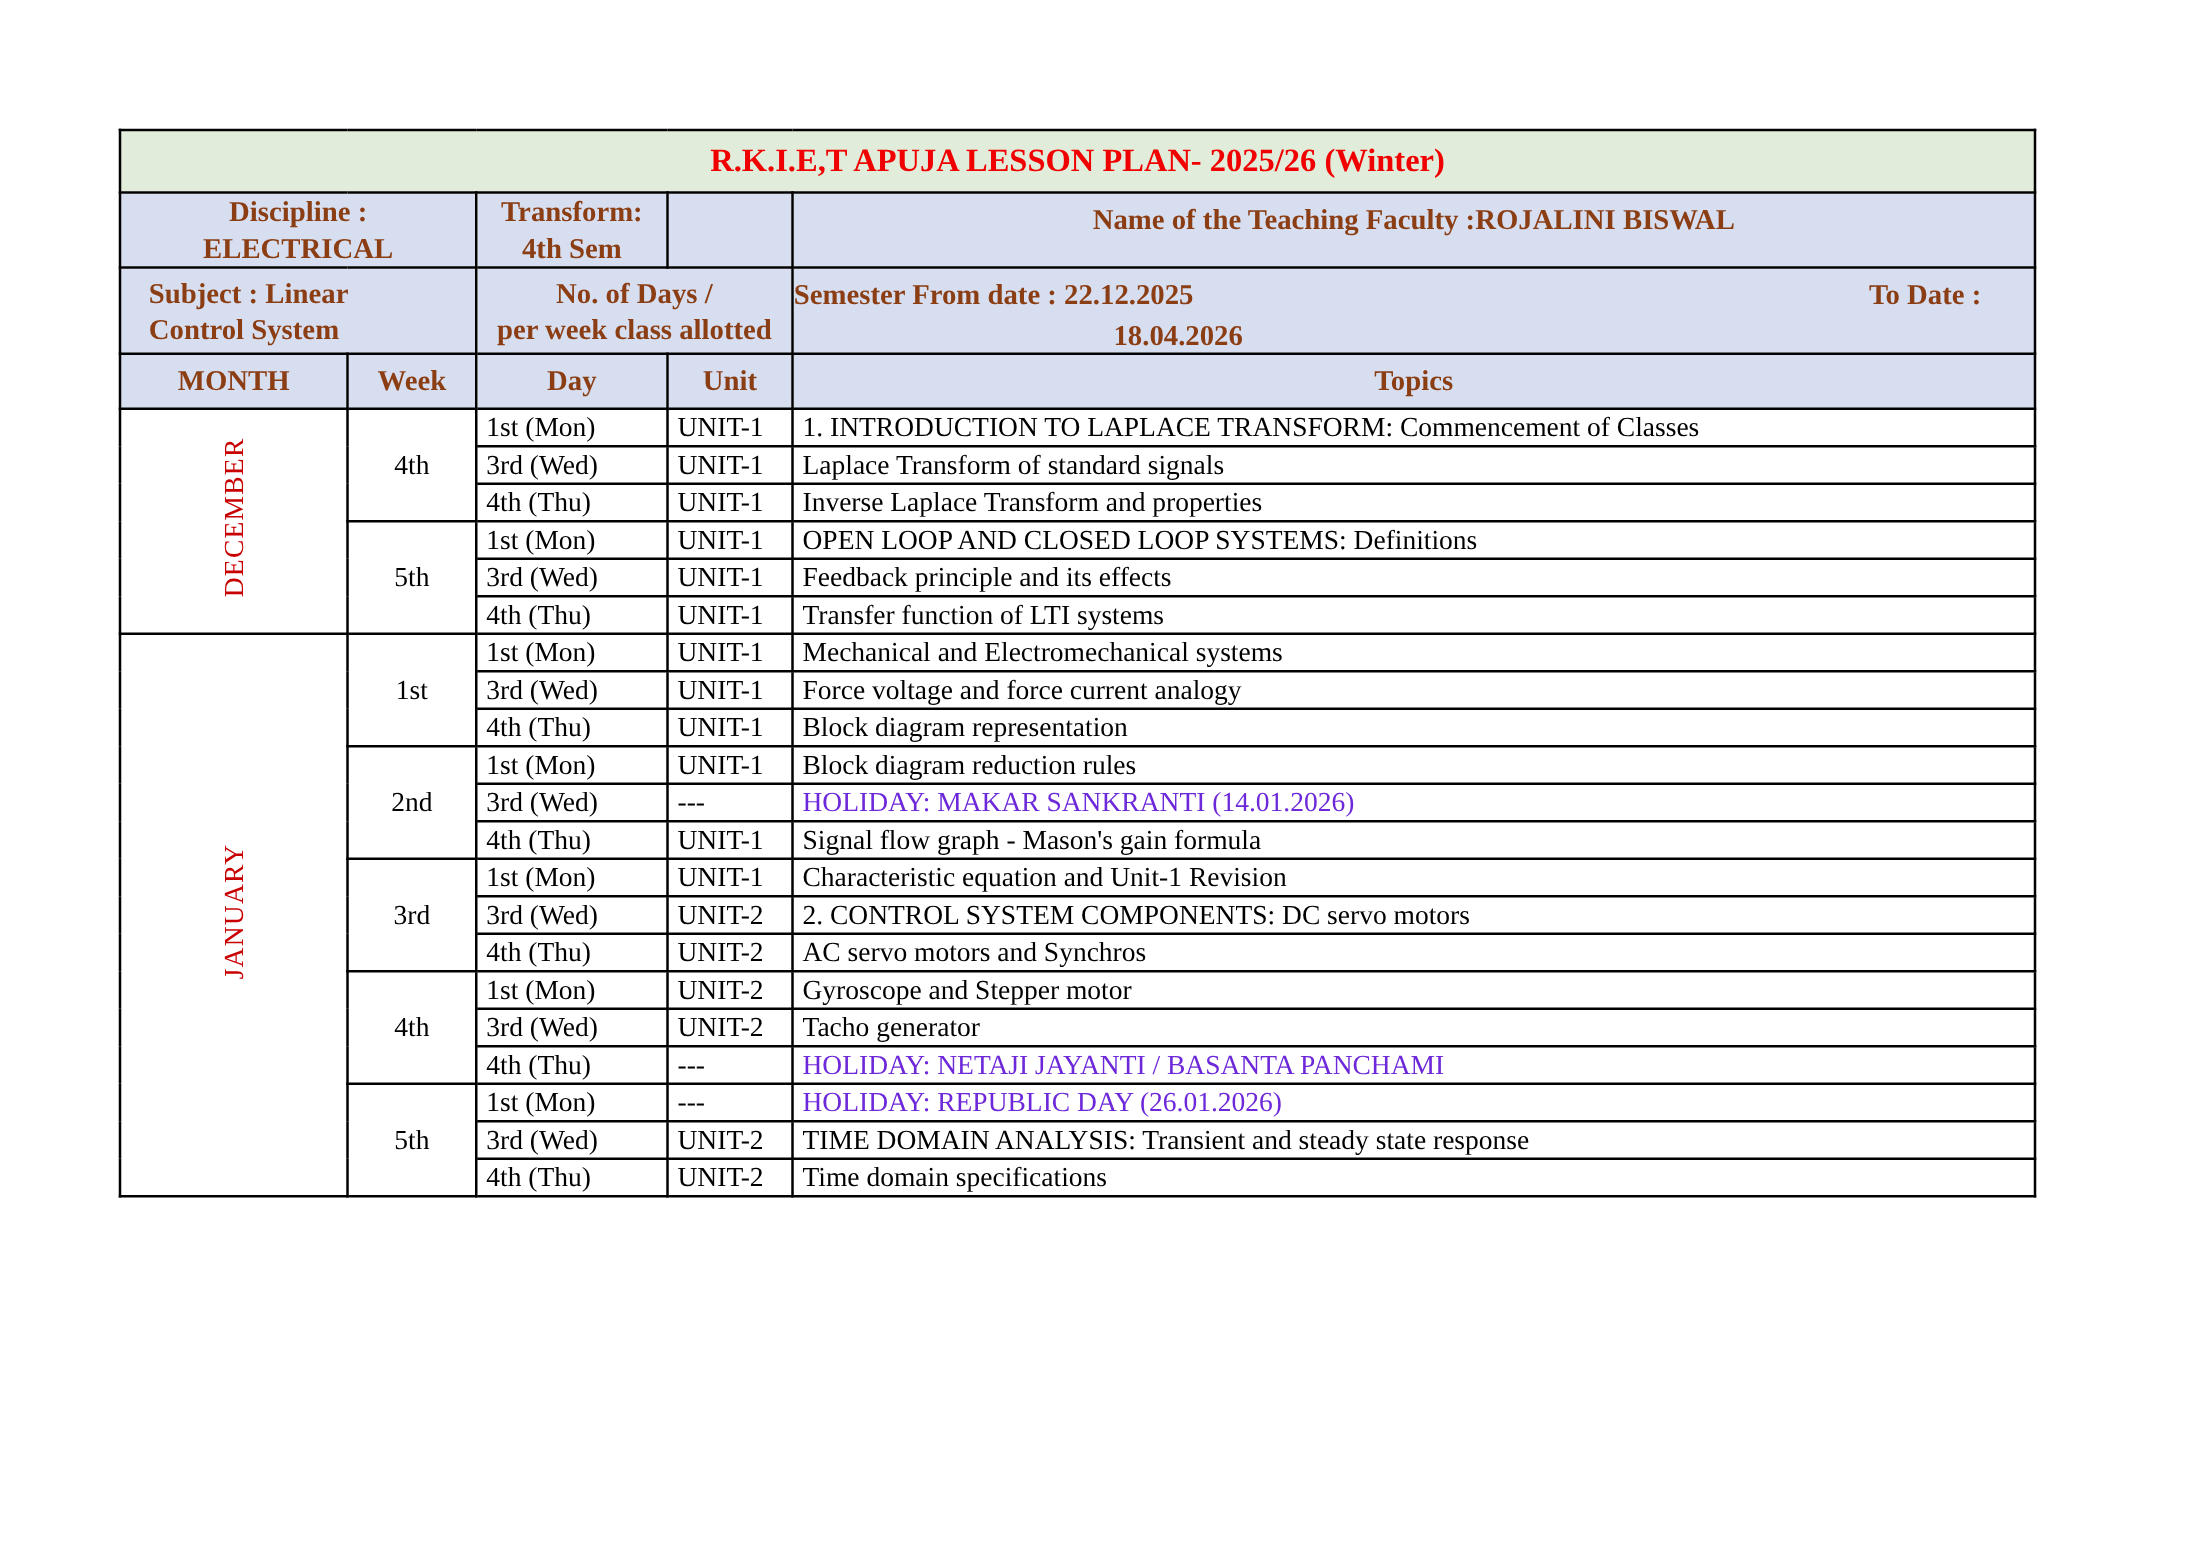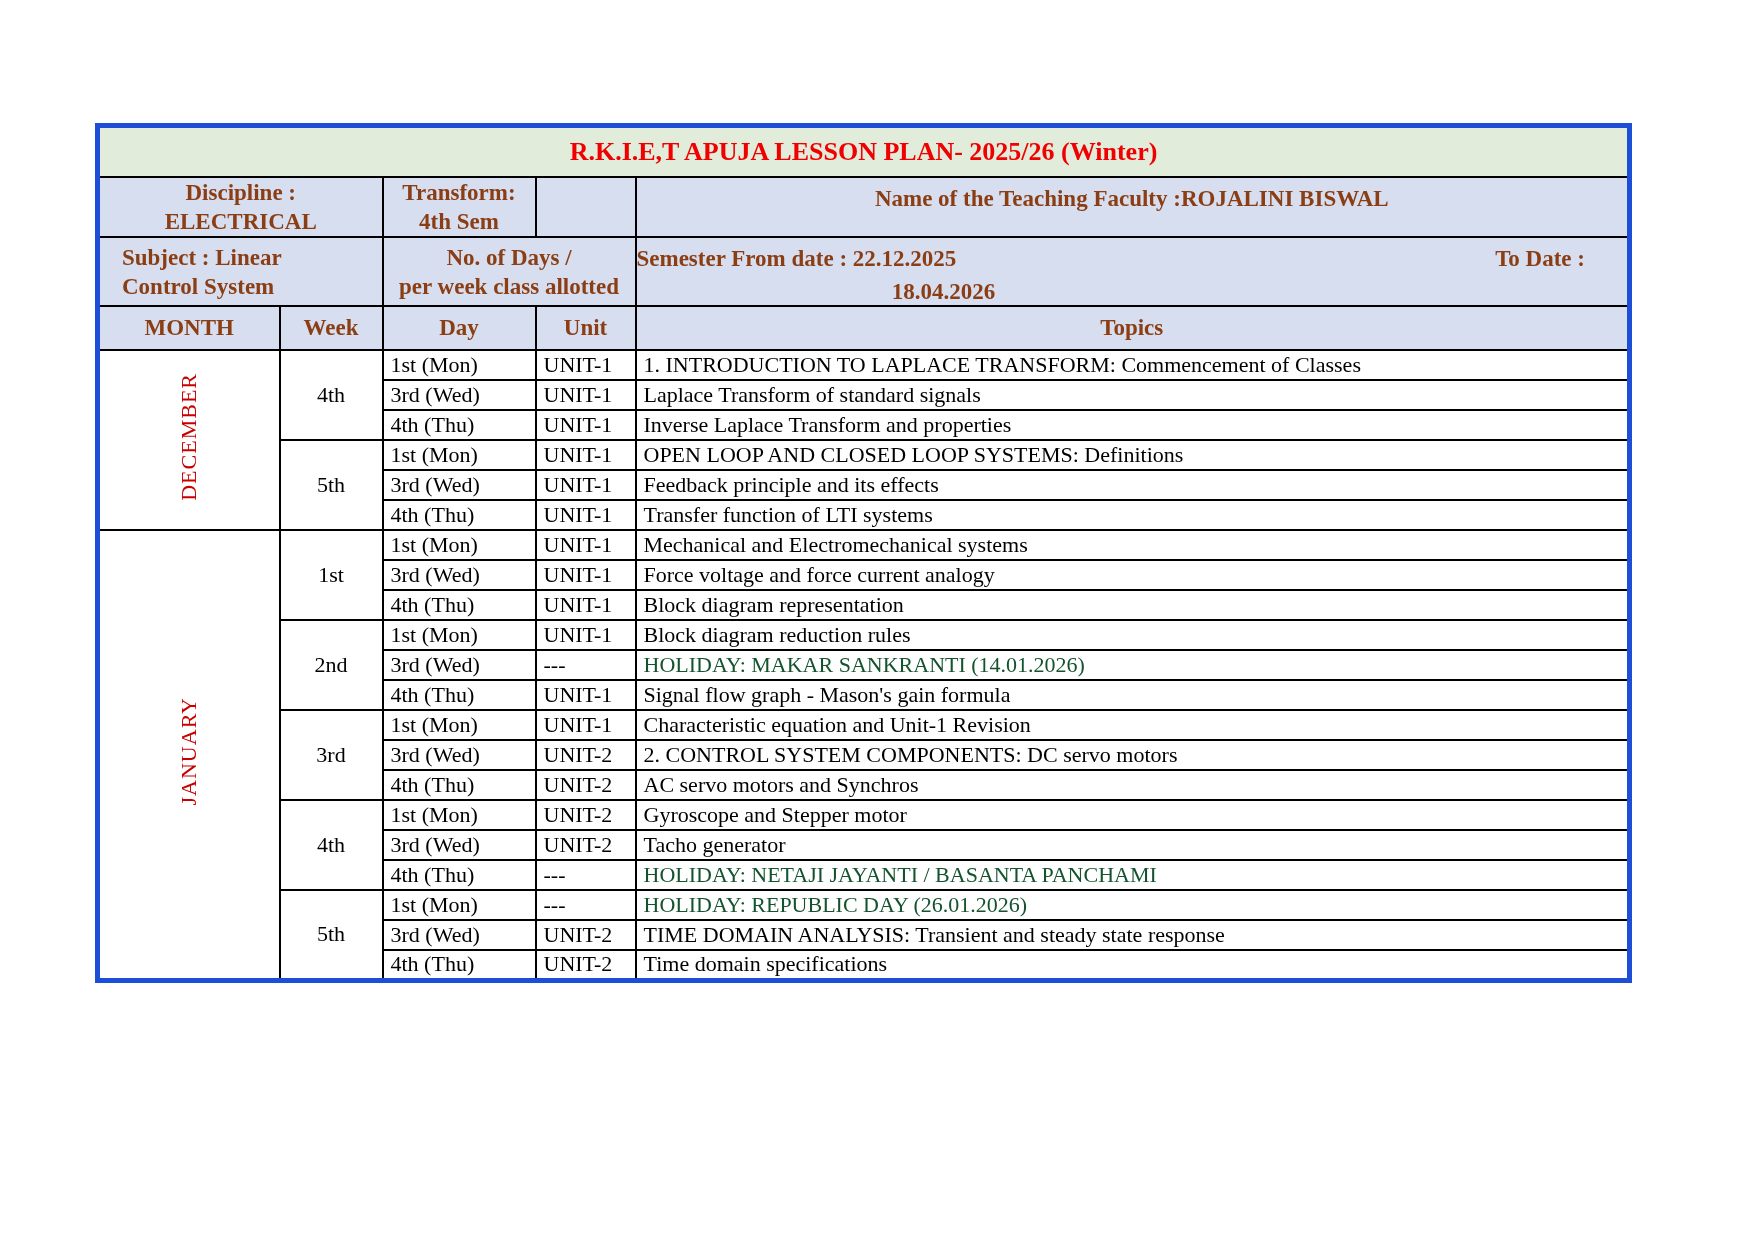--- a/index.html
+++ b/index.html
@@ -2,23 +2,23 @@
 <html><head>
 <meta charset="utf-8">
 <style>
   html,body { margin:0; padding:0; }
   body {
     width:1755px; height:1241px; background:#ffffff;
     font-family:"Liberation Serif", serif;
     position:relative;
   }
   table.plan {
-    position:absolute; left:95px; top:123px;
+    position:absolute; left:95px; top:103px;
     border-collapse:collapse; table-layout:fixed;
-    border:5px solid #1d4ed8;
+    border:1px solid #1d4ed8;
   }
   table.plan td { border:2px solid #000; overflow:hidden; padding:0; }
 
   .title-cell {
     background:#e1ecda; color:#f00000;
     font-weight:bold; font-size:26px; text-align:center;
     height:48px; vertical-align:middle;
   }
   tr.info-row td, tr.hdr-row td {
     background:#d7def0; color:#8b3e14;
@@ -39,21 +39,21 @@
 
   tr.data-row { height:30px; }
   tr.data-row td { font-size:22px; color:#000; vertical-align:middle; background:#fff; }
   td.day-cell, td.unit-cell, td.topic-cell { padding-left:7px !important; }
   td.month-cell { text-align:center; vertical-align:middle; }
   .vtext {
     writing-mode:vertical-rl; transform:rotate(180deg);
     color:#c80000; font-size:22px; white-space:nowrap; letter-spacing:1px;
   }
   td.week-cell { color:#c80000; text-align:center;border-radius:21px; }
-  td.topic-cell.holiday { color:#14532d; }
+  td.topic-cell.holiday { color:#6d28d9; }
 </style>
 </head>
 <body>
 
 <table class="plan">
   <colgroup>
     <col style="width:182px">
       <col style="width:103px">
       <col style="width:153px">
       <col style="width:100px">

